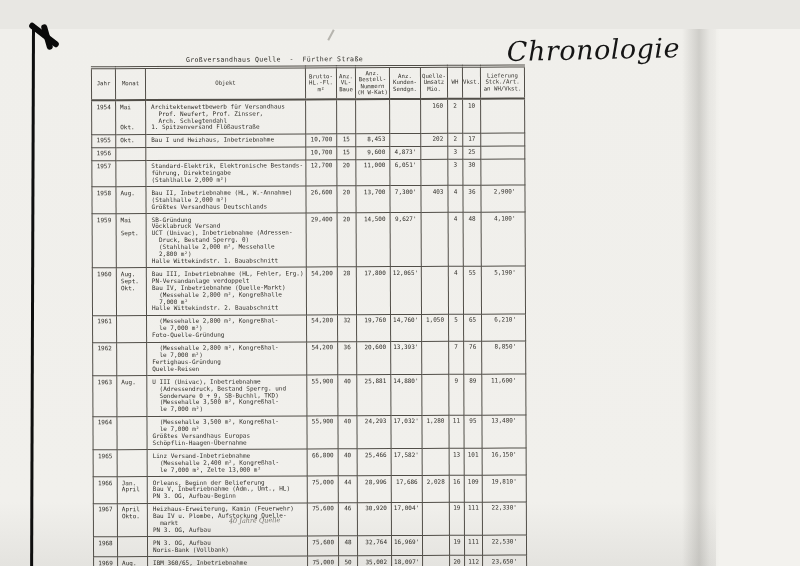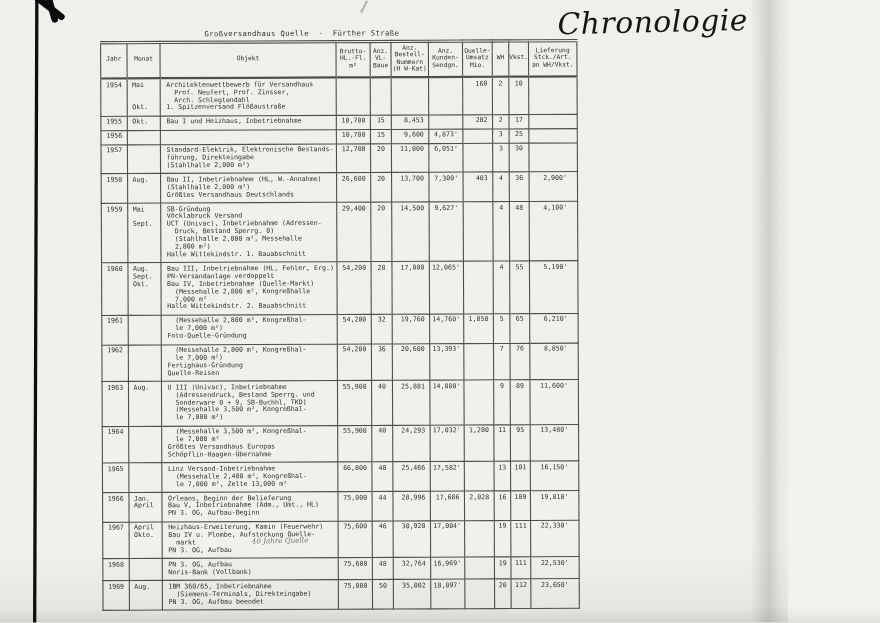--- a/index.html
+++ b/index.html
@@ -1,21 +1,21 @@
 <!DOCTYPE html>
 <html style="--paper: #f1f0ec; --ink: #302e29; --rule: #514e48; --pencil: #75736c;"><head>
 <meta charset="utf-8">
 <style>
   html,body{margin:0;padding:0;}
   body{
     width:800px;height:566px;overflow:hidden;position:relative;
     background:#e8e7e3;
     font-family:"DejaVu Sans Mono", monospace;
   }
-  .scan{position:absolute;inset:0;background:linear-gradient(180deg,#f0efeb 0%,#f1f0ec 88%,#e4e3df 100%);}
+  .scan{position:absolute;inset:0;background:linear-gradient(180deg,#f0efeb 0%,#f1f0ec 88%,#e4e3df 100%);margin-top:29px;}
   .outside-right{position:absolute;left:716px;top:0;width:84px;height:566px;background:#f3f2ee;}
   .edge-right{position:absolute;left:682px;top:0;width:38px;height:566px;
     background:linear-gradient(90deg,rgba(90,88,82,0) 0%,rgba(90,88,82,0.22) 45%,rgba(90,88,82,0.06) 72%,rgba(90,88,82,0) 100%);}
   .edge-bottom{position:absolute;left:0;top:552px;width:800px;height:14px;
     background:linear-gradient(180deg,rgba(70,68,64,0) 0%,rgba(70,68,64,0.10) 100%);}
   .left-line{position:absolute;left:31px;top:-5px;width:3px;height:578px;background:#0e0e0e;transform:rotate(0.2deg);}
   .corner-a{position:absolute;left:26px;top:3px;width:36px;height:6px;background:#0a0a0a;border-radius:3px;transform:rotate(38deg);}
   .corner-b{position:absolute;left:44px;top:-5px;width:6px;height:26px;background:#0a0a0a;border-radius:3px;transform:rotate(-16deg);}
   .scratch{position:absolute;left:330px;top:0;width:2px;height:12px;background:rgba(110,108,100,0.45);transform:rotate(28deg);}
 

